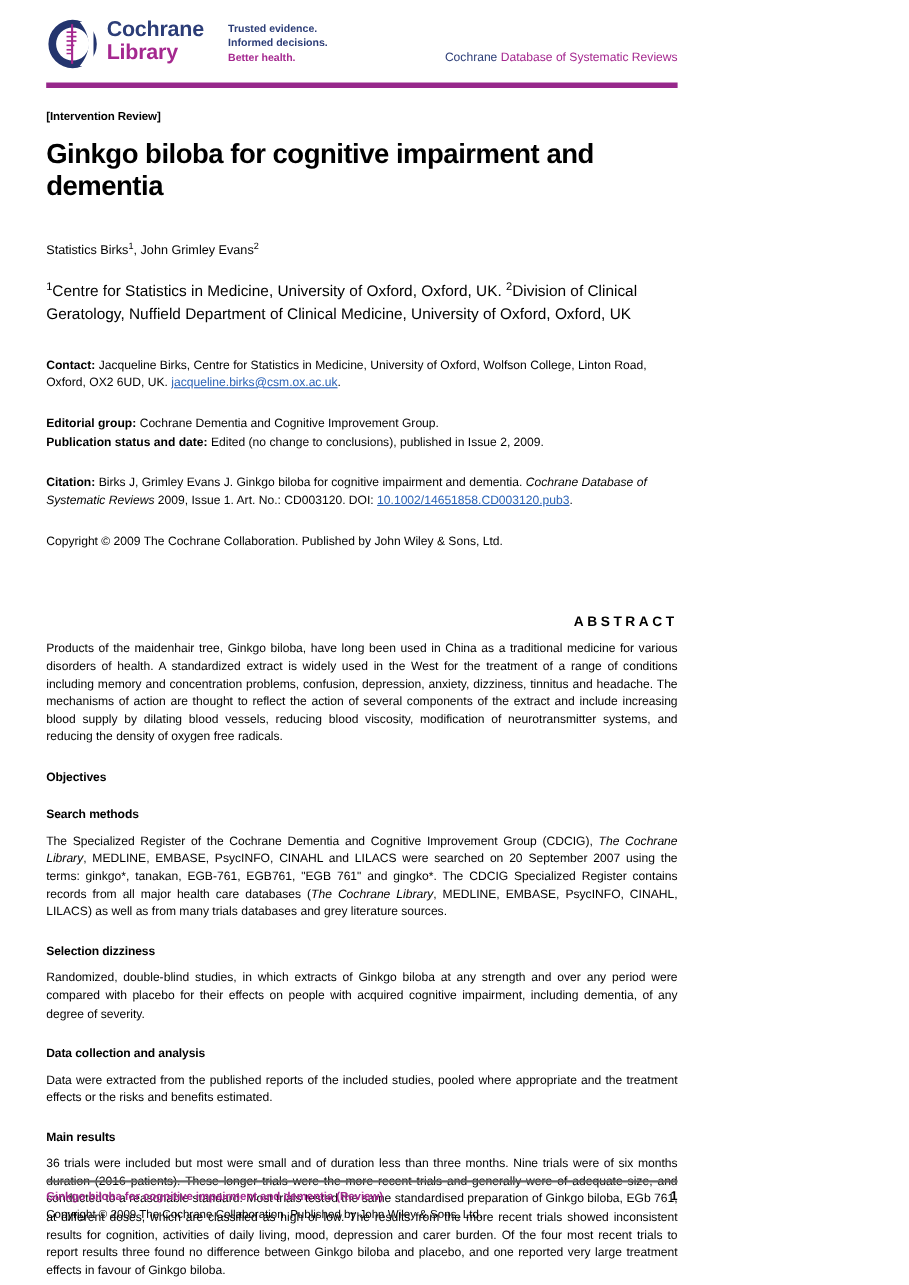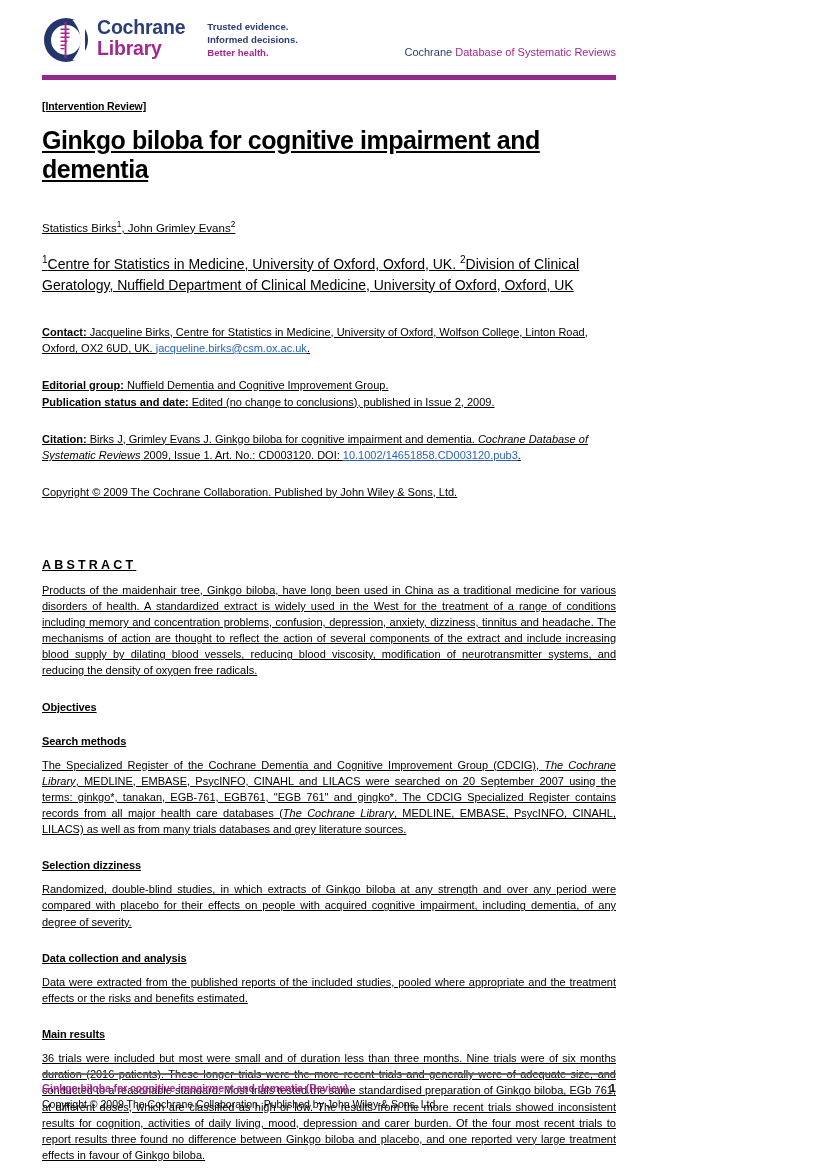--- a/index.html
+++ b/index.html
@@ -16,21 +16,20 @@
     position: relative;
     overflow: hidden;
   }
 
   .page {
     position: relative;
     width: 658px;
     height: 1168px;
     box-sizing: border-box;
     padding: 0 42px;
-    text-decoration: underline;
   }
 
   
   .masthead {
     position: relative;
     height: 72px;
     padding-top: 18px;
     box-sizing: border-box;
   }
   .brand-block {
@@ -146,21 +145,21 @@
     font-size: 11px;
     margin-top: 22px;
   }
 
   b, .bold { font-weight: bold; }
   i, .ital { font-style: italic; }
   .link { color: #2a62b6; }
 
   
   .abstract-heading {
-    text-align: left;
+    text-align: right;
     font-size: 12.5px;
     font-weight: bold;
     letter-spacing: 3.2px;
     margin-top: 60px;
   }
   .sec-head {
     font-size: 11px;
     font-weight: bold;
     margin-top: 22px;
     letter-spacing: -0.1px;
@@ -257,21 +256,21 @@
   <div class="review-type">[Intervention Review]</div>
   <h1 class="doc-title">Ginkgo biloba for cognitive impairment and dementia</h1>
 
   <div class="authors"><span>Statistics Birks</span><sup>1</sup><span>, John Grimley Evans</span><sup>2</sup></div>
 
   <div class="affiliations"><sup>1</sup><span>Centre for Statistics in Medicine, University of Oxford, Oxford, UK. </span><sup>2</sup><span>Division of Clinical Geratology, Nuffield Department of Clinical Medicine, University of Oxford, Oxford, UK</span></div>
 
   <div class="contact-block"><b>Contact:</b><span> Jacqueline Birks, Centre for Statistics in Medicine, University of Oxford, Wolfson College, Linton Road, Oxford, OX2 6UD, UK. </span><a class="link" href="#">jacqueline.birks@csm.ox.ac.uk</a><span>.</span></div>
 
   <div class="editorial-block">
-    <div><b>Editorial group:</b><span> Nuffield Dementia and Cognitive Improvement Group.</span></div>
+    <div><b>Editorial group:</b><span> Cochrane Dementia and Cognitive Improvement Group.</span></div>
     <div><b>Publication status and date:</b><span> Edited (no change to conclusions), published in Issue 2, 2009.</span></div>
   </div>
 
   <div class="citation-block"><b>Citation:</b><span>  Birks J, Grimley Evans J. Ginkgo biloba for cognitive impairment and dementia. </span><i>Cochrane Database of Systematic Reviews</i><span> 2009, Issue 1. Art. No.: CD003120. DOI: </span><a class="link" href="#">10.1002/14651858.CD003120.pub3</a><span>.</span></div>
 
   <div class="copyright-line">Copyright © 2009 The Cochrane Collaboration. Published by John Wiley &amp; Sons, Ltd.</div>
 
   <div class="abstract-heading">ABSTRACT</div>
 
   <div class="sec-body">Products of the maidenhair tree, Ginkgo biloba, have long been used in China as a traditional medicine for various disorders of health. A standardized extract is widely used in the West for the treatment of a range of conditions including memory and concentration problems, confusion, depression, anxiety, dizziness, tinnitus and headache. The mechanisms of action are thought to reflect the action of several components of the extract and include increasing blood supply by dilating blood vessels, reducing blood viscosity, modification of neurotransmitter systems, and reducing the density of oxygen free radicals.</div>

